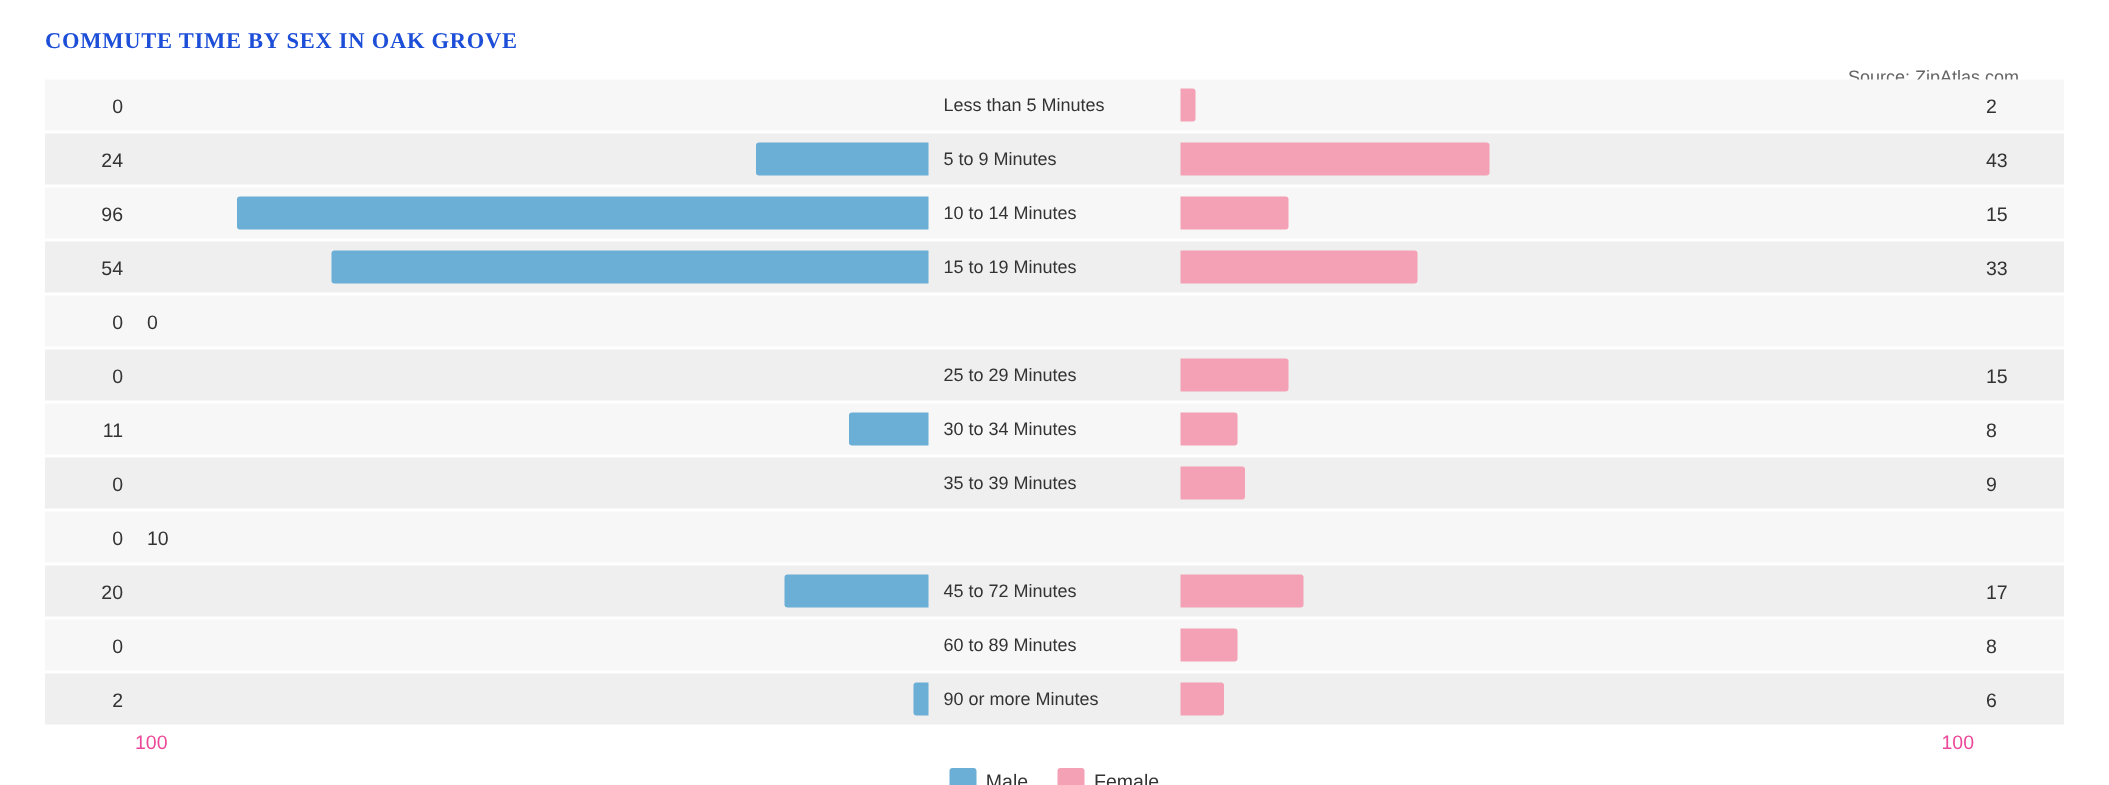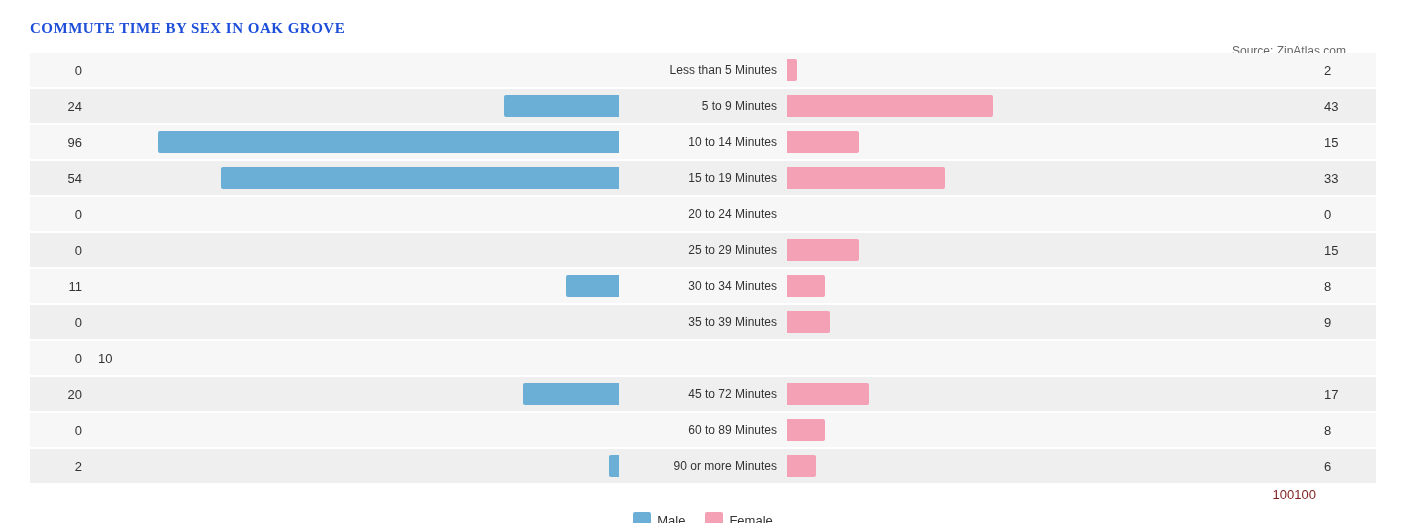--- a/index.html
+++ b/index.html
@@ -65,21 +65,21 @@
       width: 520px;
     }
     .female-bar-wrap {
       display: flex;
       align-items: center;
       justify-content: flex-start;
       width: 520px;
     }
     .label-center {
       width: 160px;
-      text-align: right;
+      text-align: left;
       font-size: 12px;
       color: #333;
       flex-shrink: 0;
       z-index: 2;
       padding: 0 6px;
     }
     .bar-male {
       height: 22px;
       background: #6baed6;
       border-radius: 2px 0 0 2px;
@@ -111,23 +111,23 @@
       align-items: center;
       gap: 6px;
     }
     .legend-swatch {
       width: 18px;
       height: 16px;
       border-radius: 2px;
     }
     .bottom-axis {
       display: flex;
-      justify-content: flex-end;
-      font-size: 13px;
-      color: #7f1d1d;
+      justify-content: space-between;
+      font-size: 13px;
+      color: #ec4899;
       margin-top: 4px;
       padding: 0 60px;
     }
   </style>
 </head>
 <body>
 
 <div style="position:relative;">
   <div class="chart-title">COMMUTE TIME BY SEX IN OAK GROVE</div>
   <div class="source">Source: ZipAtlas.com</div>
@@ -181,29 +181,20 @@
         </div>
         <div class="label-center">15 to 19 Minutes</div>
         <div class="female-bar-wrap">
           <div class="bar-female" style="width:158px;"></div>
         </div>
       </div>
       <div class="right-val">33</div>
     </div>
         <div class="row">
       <div class="left-val">0</div>
-      <div class="bars-container">
-        <div class="male-bar-wrap">
-          <div class="bar-male" style="width:0px;"></div>
-        </div>
-        <div class="label-center">20 to 24 Minutes</div>
-        <div class="female-bar-wrap">
-          <div class="bar-female" style="width:0px;"></div>
-        </div>
-      </div>
       <div class="right-val">0</div>
     </div>
         <div class="row">
       <div class="left-val">0</div>
       <div class="bars-container">
         <div class="male-bar-wrap">
           <div class="bar-male" style="width:0px;"></div>
         </div>
         <div class="label-center">25 to 29 Minutes</div>
         <div class="female-bar-wrap">

